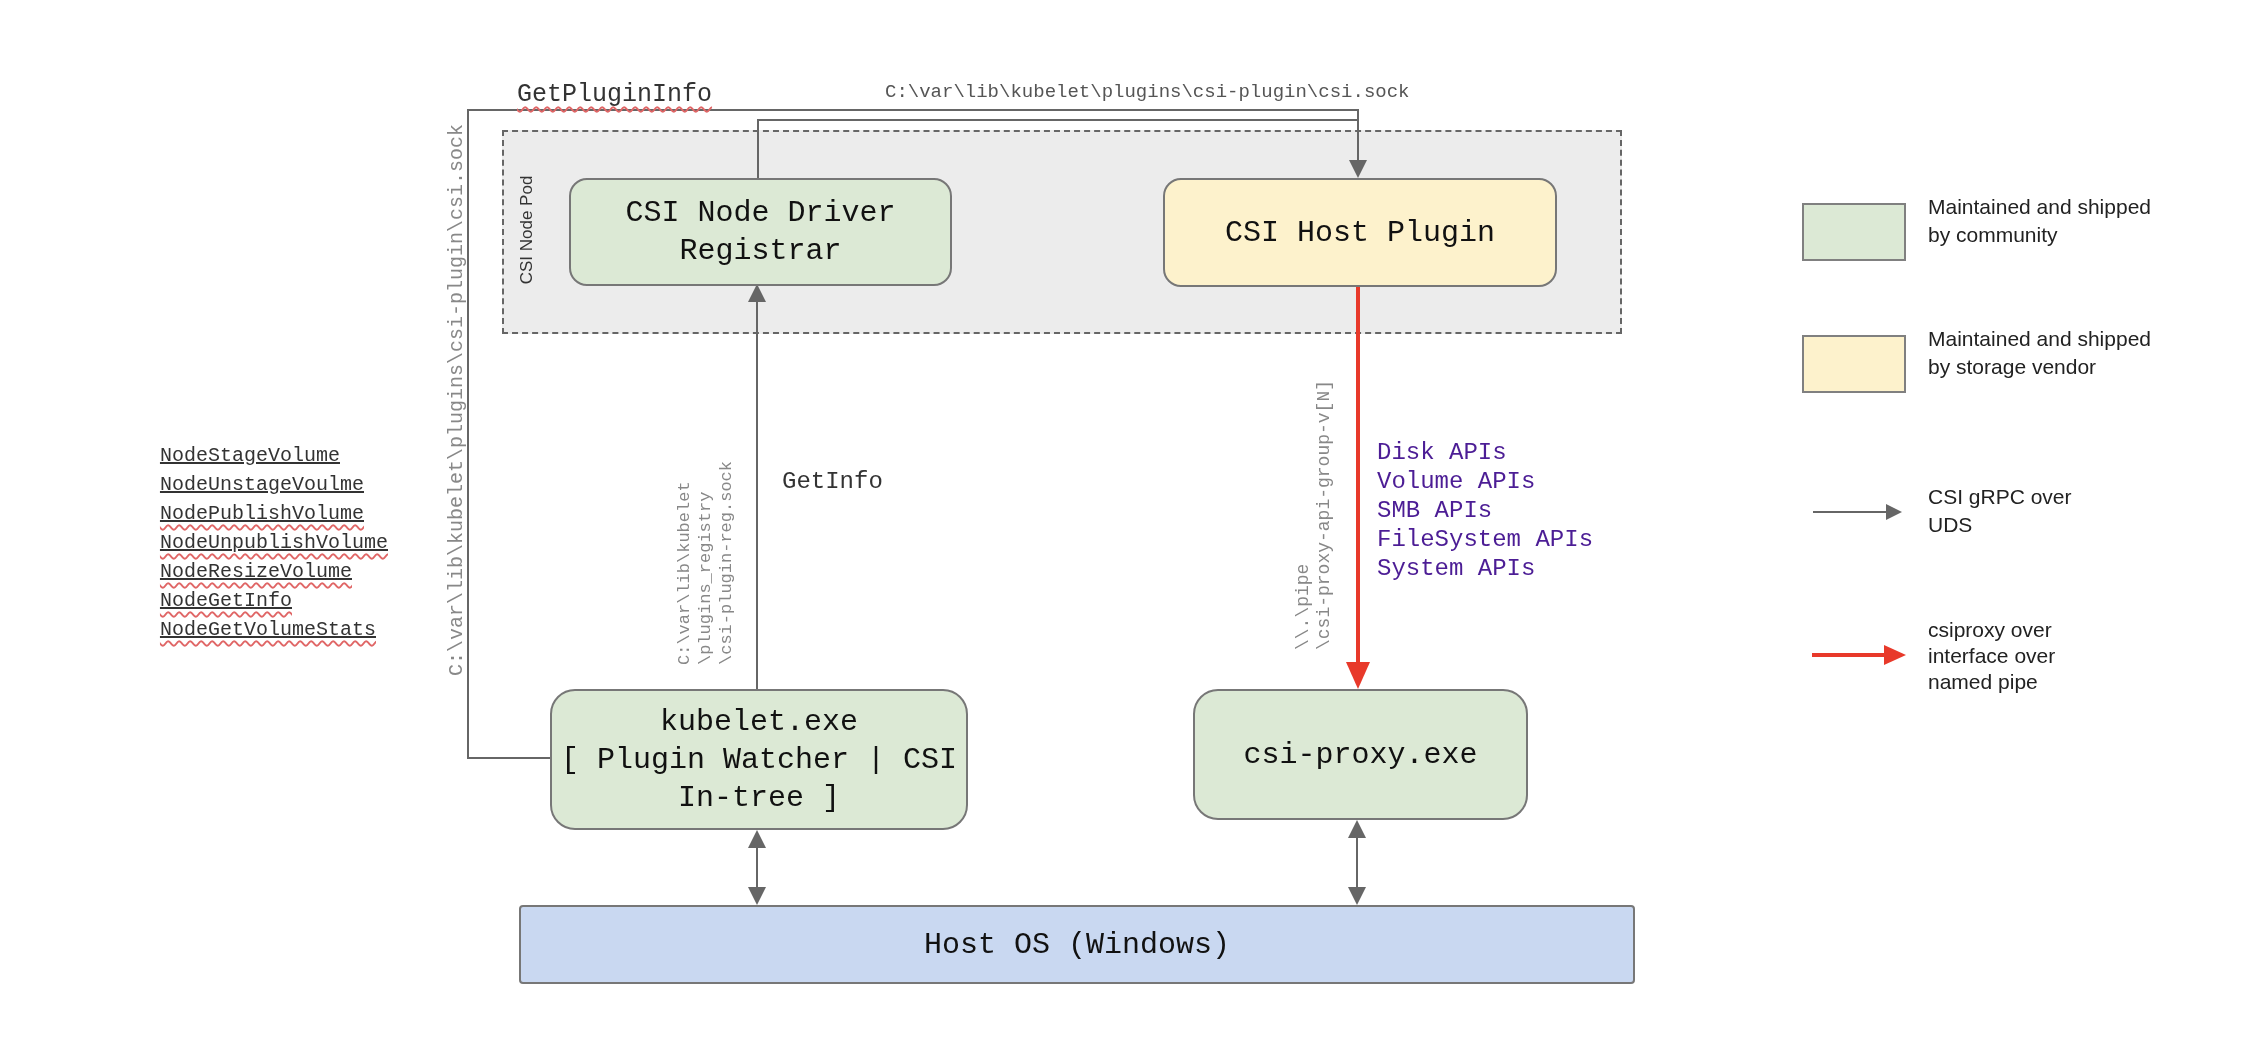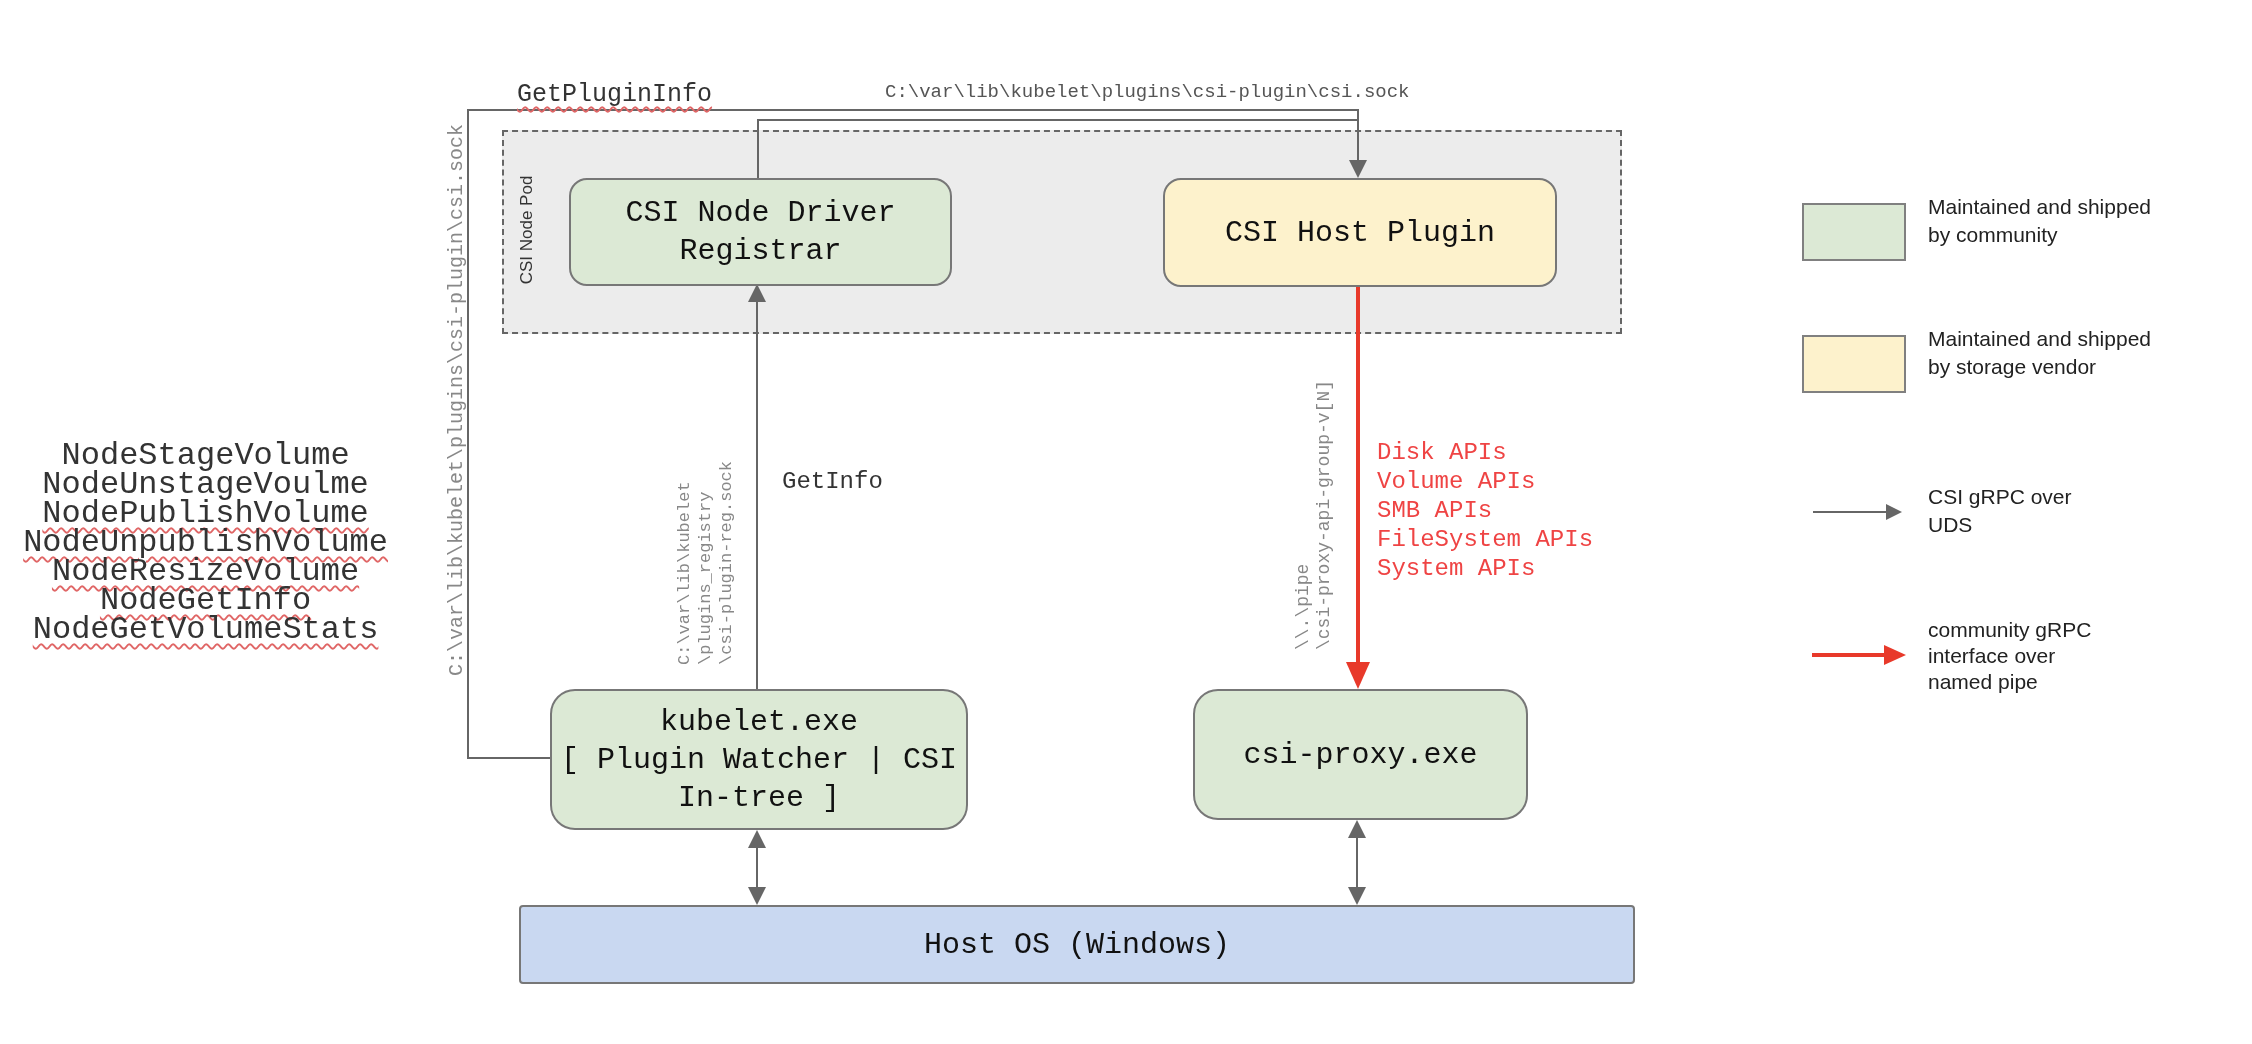--- a/index.html
+++ b/index.html
@@ -36,22 +36,22 @@
     text-decoration-thickness:2px;
     text-underline-offset:5px;
   }
   .vwrap { position:absolute; width:0; height:0; }
   .vwrap > .vtext {
     position:absolute; left:0; top:0;
     transform: translate(-50%,-50%) rotate(-90deg);
     white-space:nowrap; text-align:left;
   }
   .label { position:absolute; white-space:nowrap;margin-top:16px; }
-  .node-apis { position:absolute; text-align:center; font-size:32px; line-height:29px; color:#333333; }
-  .proxy-apis { position:absolute; text-align:left; font-size:24px; line-height:29px; color:#ef4444; }
+  .node-apis { position:absolute; text-align:left; font-size:20px; line-height:29px; color:#333333;text-decoration:underline; }
+  .proxy-apis { position:absolute; text-align:left; font-size:24px; line-height:29px; color:#4c1d95; }
   .legend-text { position:absolute; font-size:21px; line-height:28px; color:#222222; white-space:nowrap; }
   .swatch { position:absolute; width:100px; height:54px; border:2px solid #808080; }
 </style>
 </head>
 <body>
 
 <div class="canvas">
 
   <div class="pod" style="left:502px; top:130px; width:1116px; height:200px;"></div>
   <div class="vwrap" style="left:527px; top:230px;">
@@ -180,19 +180,19 @@
     <div class="legend-text" style="left:1928px; top:483px;">
       <div>CSI gRPC over</div>
       <div>UDS</div>
     </div>
 
     <div>
       <div class="redline" style="left:1812px; top:653px; width:76px; height:4px;"></div>
       <div class="tri tri-right-red" style="left:1884px; top:645px;"></div>
     </div>
     <div class="legend-text" style="left:1928px; top:617px; line-height:26px;">
-      <div>community gRPC</div>
+      <div>csiproxy over</div>
       <div>interface over</div>
       <div>named pipe</div>
     </div>
   </div>
 
 </div>
 
 </body></html>

